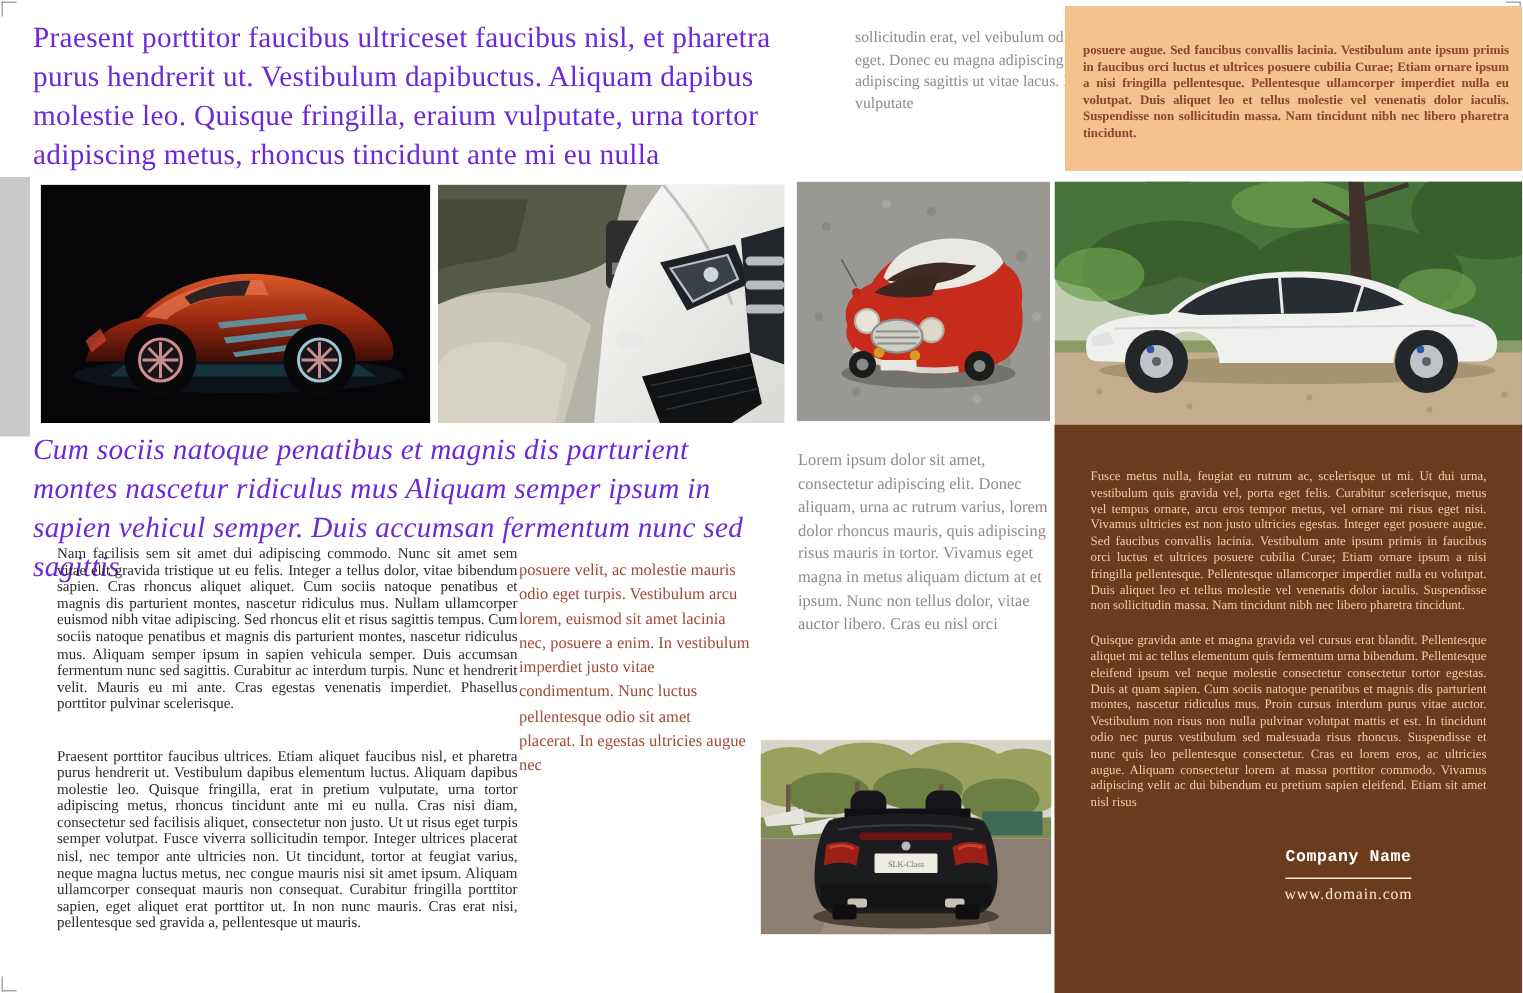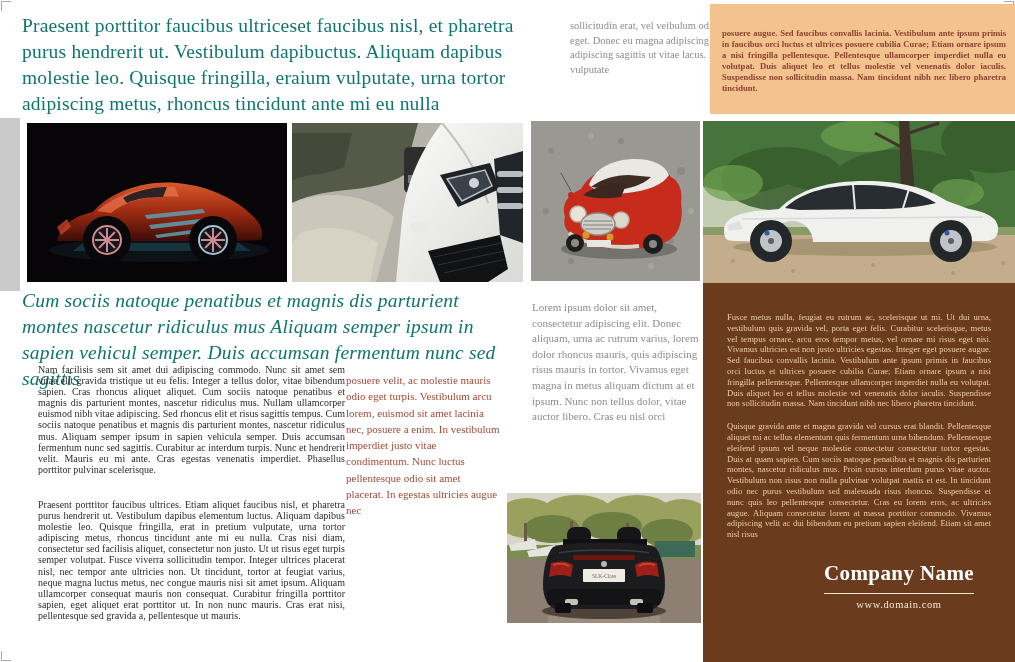--- a/index.html
+++ b/index.html
@@ -7,21 +7,21 @@
     position:relative;width:1015px;height:662px;overflow:hidden;
     background:#ffffff;font-family:"Liberation Serif",serif;
   }
   
   .crop{position:absolute;width:9px;height:9px;}
   .crop.tl{left:1px;top:1px;border-left:1px solid #a9a9a9;border-top:1px solid #a9a9a9;}
   .crop.tr{right:1px;top:1px;border-right:1px solid #a9a9a9;border-top:1px solid #a9a9a9;}
   .crop.bl{left:1px;bottom:1px;border-left:1px solid #a9a9a9;border-bottom:1px solid #a9a9a9;}
   .crop.br{right:1px;bottom:1px;border-right:1px solid #5a3418;border-bottom:1px solid #5a3418;}
   
-  .headline{position:absolute;margin:0;font-weight:normal;color:#0f766e;
+  .headline{position:absolute;margin:0;font-weight:normal;color:#6d28d9;
     font-size:19.5px;line-height:26px;letter-spacing:.2px;}
   .headline.top{left:22px;top:13px;width:494px;}
   .headline.mid{left:22px;top:288px;width:498px;font-style:italic;}
   
   .col{position:absolute;margin:0;}
   .intro-col{left:530px;top:19px;width:180px;font-size:10.5px;line-height:14.5px;color:#8c8c8c;margin-left:40px;}
   .body-col{left:38px;top:364px;width:307px;font-size:10px;line-height:11.1px;
     color:#2b2b2b;text-align:justify;}
   .body-col p{margin:0;}
   .body-col p + p{margin-top:24px;}
@@ -30,22 +30,22 @@
   
   .highlight-box{position:absolute;left:710px;top:4px;width:305px;height:110px;
     background:#f3c28f;box-sizing:border-box;padding:24px 9px 0 12px;}
   .highlight-box p{margin:0;font-size:8.6px;line-height:10.9px;color:#8a4430;text-align:justify;font-weight:bold;}
   
   .brand-panel{position:absolute;left:703px;top:283px;width:312px;height:379px;
     background:#6b3b1d;box-sizing:border-box;padding:17px 12px 0 12px;}
   .brand-panel p{margin:12px;font-size:8.6px;line-height:10.8px;color:#eccfa3;text-align:justify;}
   .brand-panel p + p{margin-top:10px;}
   .company{margin-top:21px;margin-left:78px;width:212px;text-align:center;}
-  .company-name{display:inline-block;margin:0;font-family:Liberation Serif, serif;
-    font-weight:bold;font-size:21px;letter-spacing:.4px;color:#ffffff;
+  .company-name{display:inline-block;margin:0;font-family:Liberation Mono, monospace;
+    font-weight:bold;font-size:11px;letter-spacing:.4px;color:#ffffff;
     padding-bottom:7px;border-bottom:1px solid #f5e9d3;}
   .website{margin-top:5px;font-size:10.5px;color:#f5e9d3;letter-spacing:.6px;}
   
   .left-bar{position:absolute;left:0;top:118px;width:20px;height:173px;background:#c9c9c9;}
   figure.photo{position:absolute;margin:0;overflow:hidden;}
   figure.photo svg{display:block;width:100%;height:100%;}
   .img-sports{left:27px;top:123px;width:260px;height:159px;}
   .img-front{left:292px;top:123px;width:231px;height:159px;}
   .img-mini{left:531px;top:121px;width:169px;height:160px;}
   .img-sedan{left:703px;top:121px;width:312px;height:162px;}

